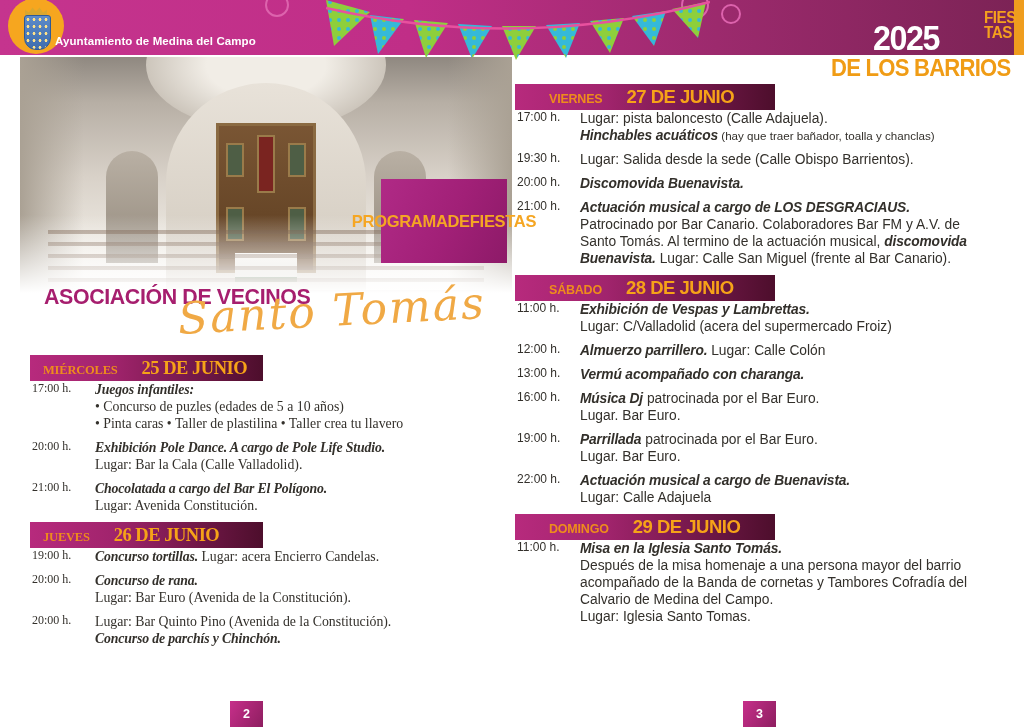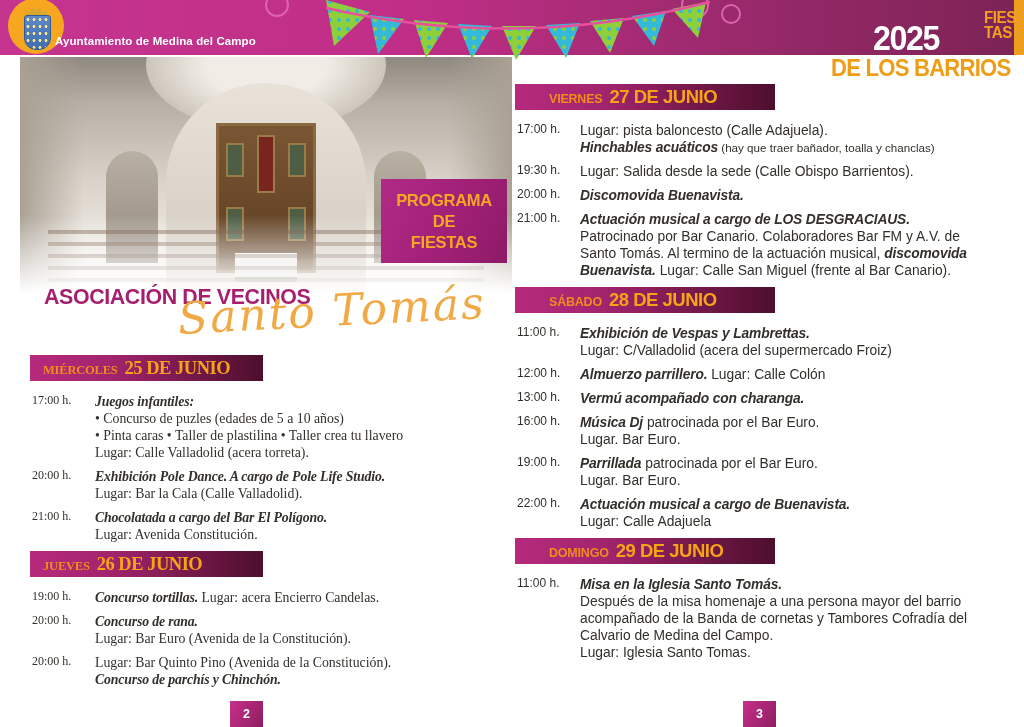--- a/index.html
+++ b/index.html
@@ -83,41 +83,41 @@
   .altar-table{position:absolute;left:215px;top:196px;width:62px;height:24px;
     background:linear-gradient(#f6f4f0,#dcd8d1);border-bottom:5px solid #45603c;}
   .pews{position:absolute;left:28px;bottom:14px;width:436px;height:66px;
     background:repeating-linear-gradient(180deg,rgba(96,66,44,.45) 0 4px,rgba(0,0,0,0) 4px 12px);}
   .photo-fade{position:absolute;left:0;bottom:0;width:100%;height:95px;
     background:linear-gradient(180deg,rgba(255,255,255,0),#ffffff 82%);}
   
   .badge{
     position:absolute;left:381px;top:179px;width:126px;height:84px;
     background:linear-gradient(115deg,#b02a86 0%,#a12077 55%,#8d1a68 100%);
-    display:flex;flex-direction:column;align-items:center;justify-content:center;
+    display:flex;flex-direction:row;align-items:center;justify-content:center;
     color:#f5a623;font-weight:bold;font-size:16.5px;line-height:21px;
     letter-spacing:-.3px;text-align:center;
   }
   
   .assoc-label{
     position:absolute;left:44px;top:284px;font-size:22.5px;font-weight:bold;color:#a61e6e;
     letter-spacing:-.4px;transform:scaleX(.95);transform-origin:left;display:inline-block;
   }
   .assoc-name{
     position:absolute;left:178px;top:293px;font-family:"DejaVu Serif","Liberation Serif",serif;
     font-style:italic;font-size:44px;color:#f0a945;transform:rotate(-3deg);transform-origin:left;
     letter-spacing:2px;white-space:nowrap;
   }
   
   .sections{position:absolute;width:464px;}
   .sections.left{left:30px;top:355px;font-family:Liberation Serif, serif;}
   .sections.right{left:515px;top:84px;}
   .section{margin-bottom:8px;}
   .day-bar{
-    height:26px;display:flex;align-items:baseline;gap:7px;margin-bottom:12px;
+    height:26px;display:flex;align-items:baseline;gap:24px;margin-bottom:0;
     background:linear-gradient(90deg,#b72a7d 0%,#a1246d 35%,#4d0e2c 100%);
     padding-top:4px;box-sizing:border-box;
   }
   .day-bar.left{width:233px;padding-left:13px;}
   .day-bar.right{width:260px;padding-left:34px;}
   .day-name{font-size:12.5px;font-weight:bold;color:#ee8c1c;letter-spacing:-.2px;}
   .day-date{font-size:18.5px;font-weight:bold;color:#f6a318;letter-spacing:-.5px;line-height:18px;}
   .event{display:flex;margin:0 0 7px 2px;}
   .time{width:56px;flex:none;margin-right:7px;font-size:12px;padding-top:0;}
   .evbody{flex:1;max-width:394px;font-size:13.8px;line-height:17px;}
@@ -210,21 +210,20 @@
       <div class="day-bar left">
         <span class="day-name">MIÉRCOLES</span>
         <span class="day-date">25 DE JUNIO</span>
       </div>
       <div class="event">
         <span class="time">17:00 h.</span>
         <div class="evbody">
           <p><span class="seg-bold">Juegos infantiles:</span></p>
           <p><span>• Concurso de puzles (edades de 5 a 10 años)</span></p>
           <p><span>• Pinta caras • Taller de plastilina • Taller crea tu llavero</span></p>
-          <p><span>Lugar: Calle Valladolid (acera torreta).</span></p>
         </div>
       </div>
       <div class="event">
         <span class="time">20:00 h.</span>
         <div class="evbody">
           <p><span class="seg-bold">Exhibición Pole Dance. A cargo de Pole Life Studio.</span></p>
           <p><span>Lugar: Bar la Cala (Calle Valladolid).</span></p>
         </div>
       </div>
       <div class="event">

